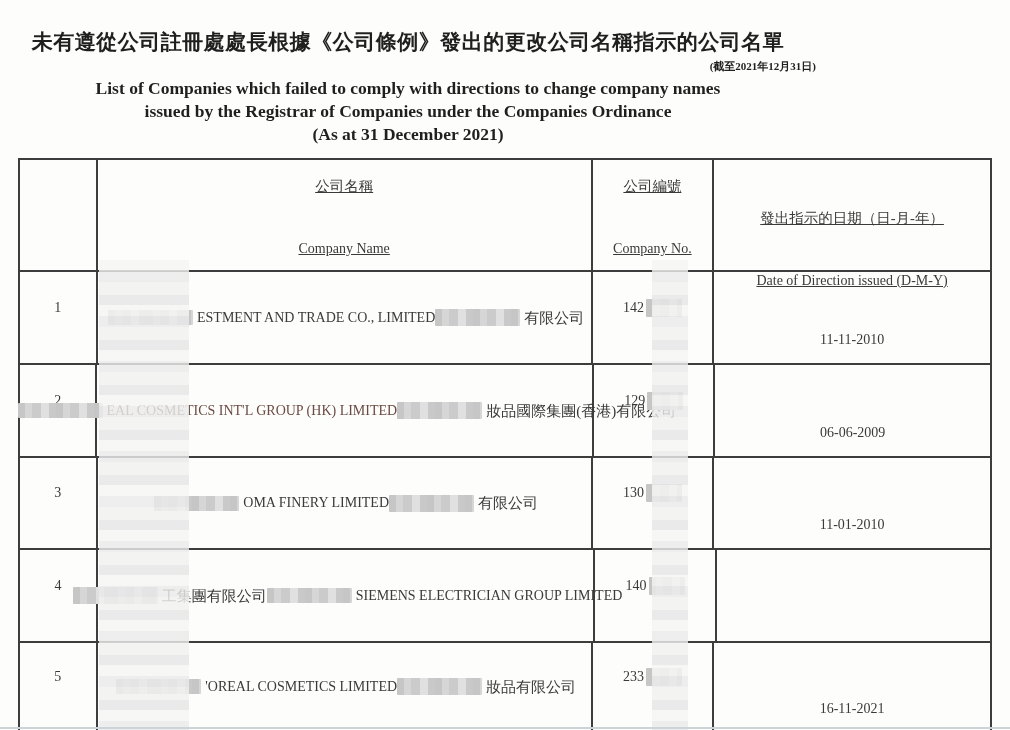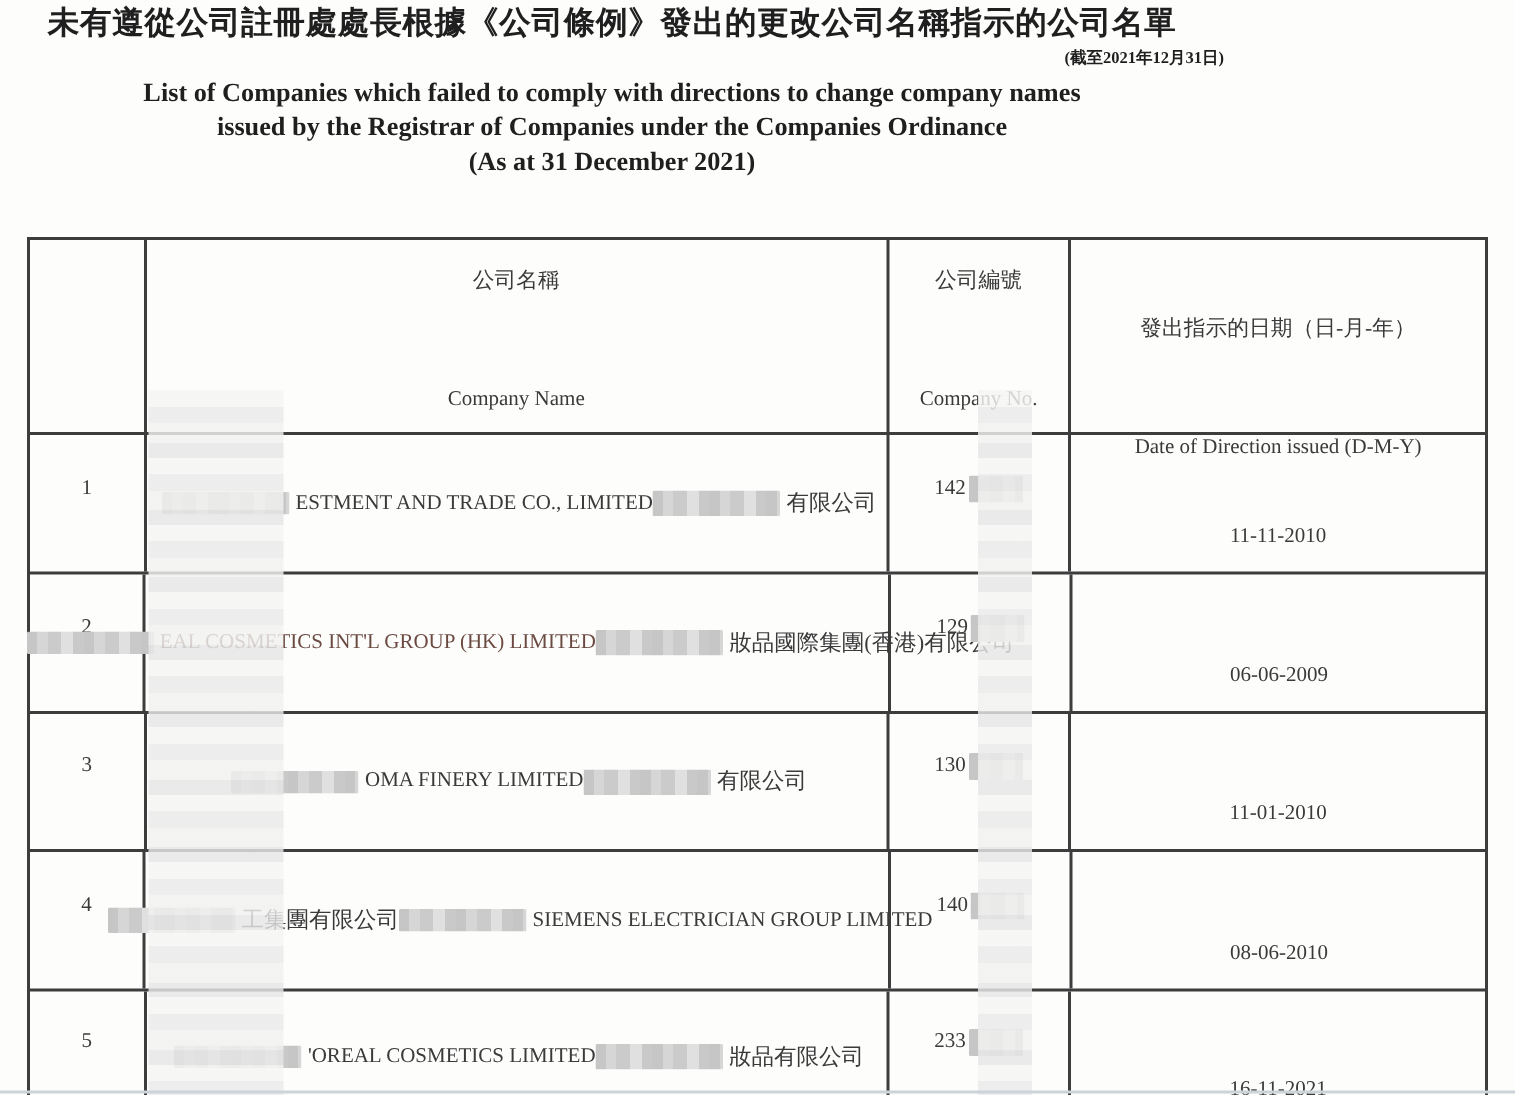--- a/index.html
+++ b/index.html
@@ -11,36 +11,36 @@
   *{margin:0;padding:0;box-sizing:border-box;}
   html,body{width:1010px;height:730px;overflow:hidden;}
   body{
     background:#fdfdfc;
     font-family:"Liberation Serif","DejaVu Serif",serif;
     color:var(--text);
     position:relative;
   }
   
   .title-block{
-    position:absolute; top:2px; left:0; width:816px;
+    position:absolute; top:29px; left:0; width:816px;
     text-align:center; color:var(--title); font-weight:bold;
   }
   .t-zh1{font-size:21px; line-height:26px; letter-spacing:0.5px;}
   .t-zh2{font-size:11px; line-height:22px;text-align:right;}
   .t-en {font-size:17.5px; line-height:23px;}
   
   .reg-table{
     position:absolute; left:18px; top:158px; width:974px; height:572px;
     border-left:2px solid var(--border);
     border-right:2px solid var(--border);
     border-top:2px solid var(--border);
     z-index:10;
   }
   .row{display:flex; width:100%; border-bottom:2px solid var(--border);}
-  .row-header{height:130px;}
+  .row-header{height:112px;text-decoration:underline;}
   .row-body{height:93px;}
   .row-body.r3{height:92px;}
   .row-body.r5{height:89px;}
   .row-partial{height:8px; border-bottom:none;}
   .cell{height:100%; position:relative;}
   .c-num {width:78px;  border-right:2px solid var(--border);
           display:flex; align-items:center; justify-content:center;}
   .c-name{width:497px; border-right:2px solid var(--border);
           display:flex; justify-content:center; padding-left:4px;}
   .c-no  {width:122px; border-right:2px solid var(--border);
@@ -197,23 +197,20 @@
           <span class="redact redact-name-en"></span>
           <span class="name-en">SIEMENS ELECTRICIAN GROUP LIMITED</span>
         </div>
     </div>
     <div class="cell c-no">
         <div class="co-no-wrap">
           <span class="co-no">140</span>
           <span class="redact redact-no"></span>
         </div>
       </div>
-    <div class="cell c-date">
-        <span class="date-val">08-06-2010</span>
-      </div>
   </div>
 
   <div class="row row-body r5">
     <div class="cell c-num">
         <span class="rownum">5</span>
       </div>
     <div class="cell c-name">
       <div class="name-line">
           <span class="redact redact-name-en"></span>
           <span class="name-en">'OREAL COSMETICS LIMITED</span>

